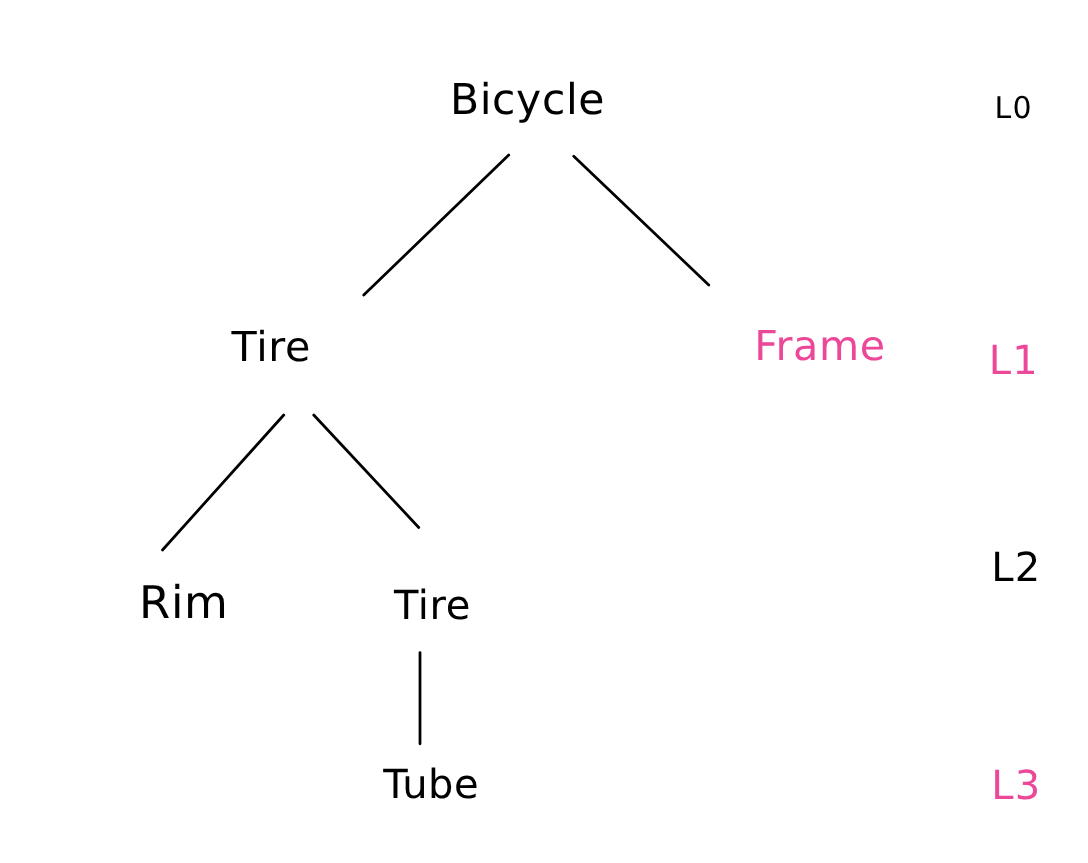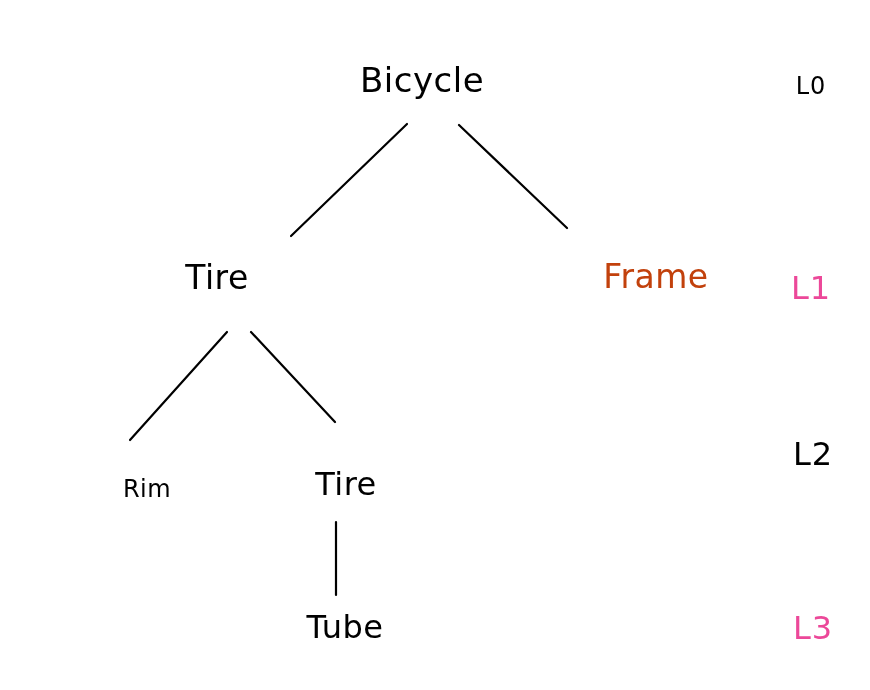--- a/index.html
+++ b/index.html
@@ -55,22 +55,22 @@
       <line x1="391" y1="124" x2="275" y2="236" stroke="#000000" stroke-width="2.2" stroke-linecap="round"></line>
       <line x1="443" y1="125" x2="551" y2="228" stroke="#000000" stroke-width="2.2" stroke-linecap="round"></line>
       <line x1="211" y1="332" x2="114" y2="440" stroke="#000000" stroke-width="2.2" stroke-linecap="round"></line>
       <line x1="235" y1="332" x2="319" y2="422" stroke="#000000" stroke-width="2.2" stroke-linecap="round"></line>
       <line x1="320" y1="522" x2="320" y2="595" stroke="#000000" stroke-width="2.2" stroke-linecap="round"></line>
     </svg>
 
   <div id="node-layer">
       <div class="node-label" style="left: 406px; top: 97px; font-size: 34px; color: rgb(0, 0, 0);">Bicycle</div>
       <div class="node-label" style="left: 201px; top: 294px; font-size: 33px; color: rgb(0, 0, 0);">Tire</div>
-      <div class="node-label" style="left: 640px; top: 293px; font-size: 33px; color: #c2410c;">Frame</div>
-      <div class="node-label" style="left: 131px; top: 501px; font-size: 24px; color: rgb(0, 0, 0);">Rim</div>
+      <div class="node-label" style="left: 640px; top: 293px; font-size: 33px; color: #ec4899;">Frame</div>
+      <div class="node-label" style="left: 131px; top: 501px; font-size: 36px; color: rgb(0, 0, 0);">Rim</div>
       <div class="node-label" style="left: 330px; top: 500px; font-size: 32px; color: rgb(0, 0, 0);">Tire</div>
       <div class="node-label" style="left: 329px; top: 643px; font-size: 32px; color: rgb(0, 0, 0);">Tube</div>
     </div>
 
   <div id="level-layer">
       <div class="level-label" style="left: 795px; top: 98px; font-size: 24px; color: rgb(0, 0, 0);">L0</div>
       <div class="level-label" style="left: 795px; top: 304px; font-size: 32px; color: #ec4899;">L1</div>
       <div class="level-label" style="left: 797px; top: 470px; font-size: 32px; color: rgb(0, 0, 0);">L2</div>
       <div class="level-label" style="left: 797px; top: 644px; font-size: 32px; color: #ec4899;">L3</div>
     </div>

